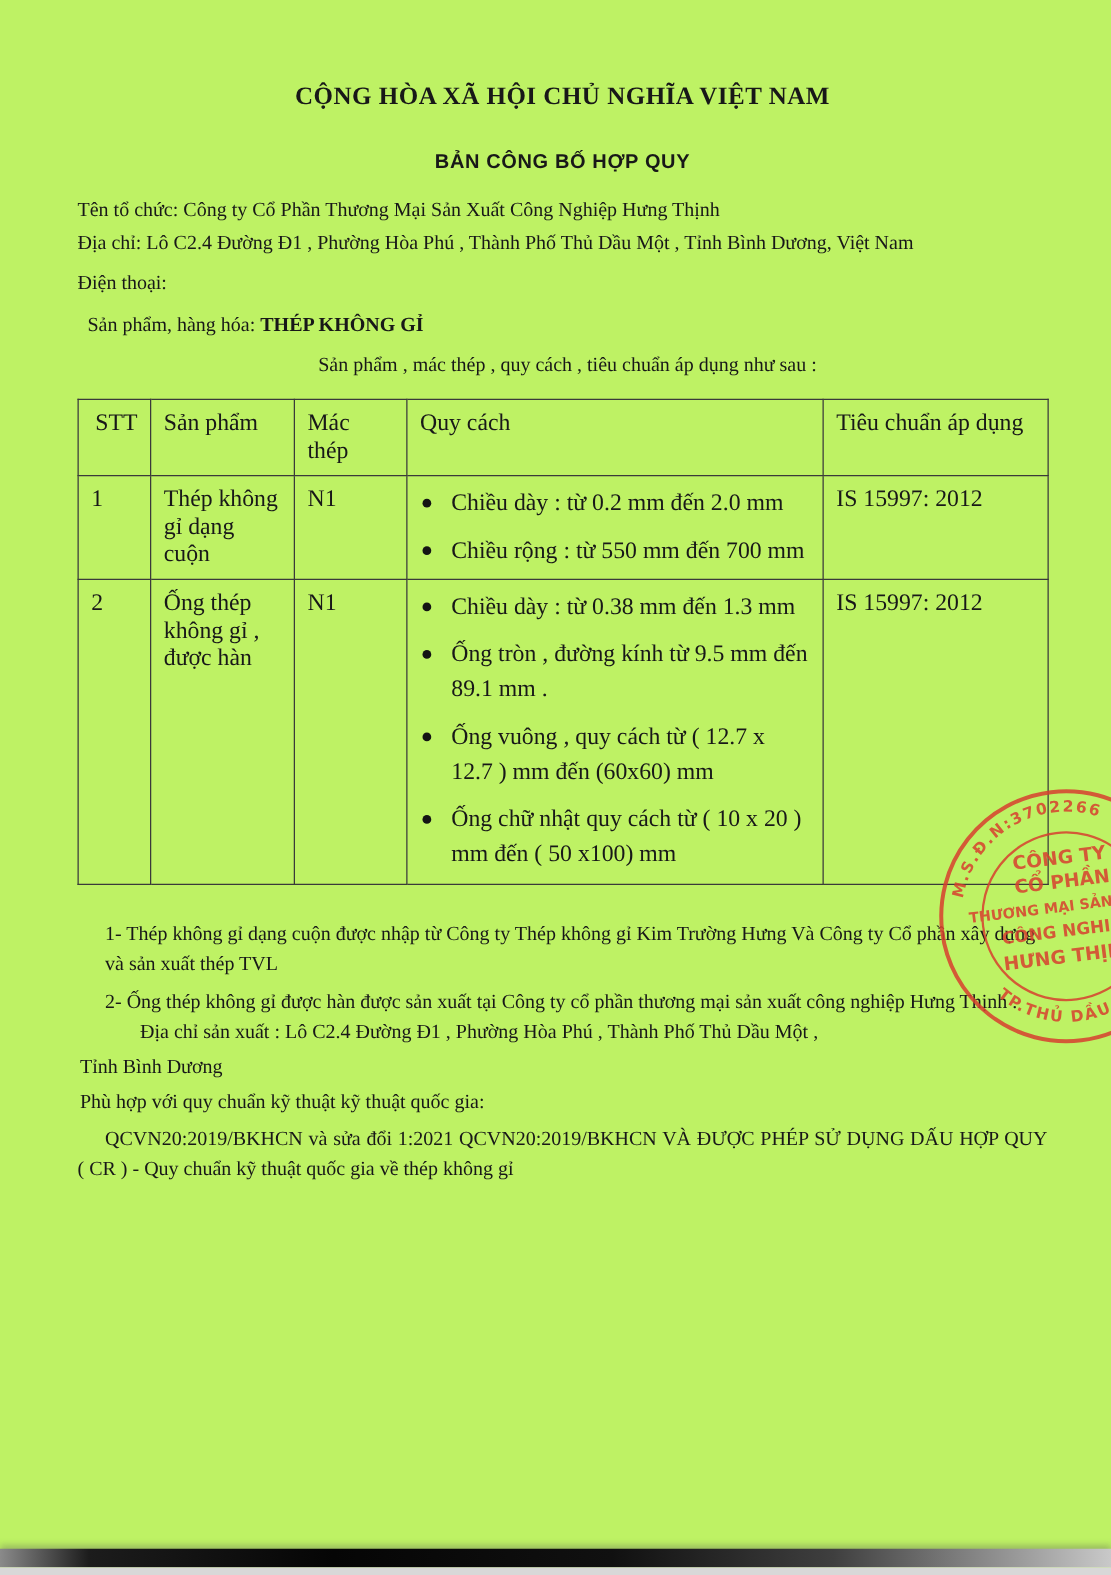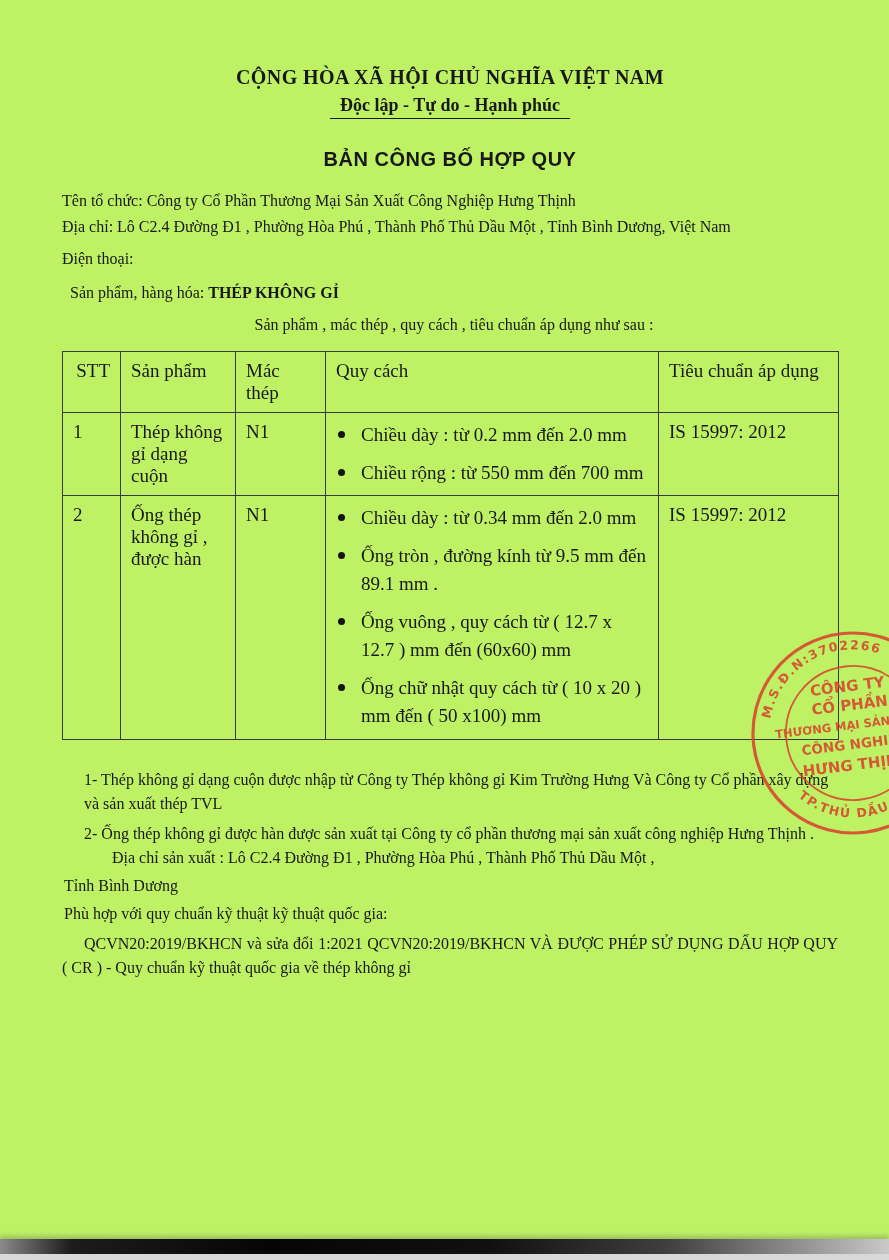--- a/index.html
+++ b/index.html
@@ -7,21 +7,21 @@
     position:relative; width:889px; height:1254px; margin:0 auto;
     background:#bef264; overflow:hidden;
     font-family:"Liberation Serif", serif; color:#181818;
   }
   .content { position:absolute; left:62px; top:66px; width:776px; }
 
   .center { text-align:center; }
   .national-title { font-size:20px; font-weight:bold; letter-spacing:.4px; }
   .motto { margin-top:6px; }
   .motto span { font-size:18px; font-weight:bold; border-bottom:1.8px solid #181818; padding:0 10px 3px 10px; }
-  .doc-title { margin-top:32px; font-family:"Liberation Sans", sans-serif; font-size:20px; font-weight:bold; letter-spacing:.5px; }
+  .doc-title { margin-top:32px; font-family:"Liberation Sans", sans-serif; font-size:16px; font-weight:bold; letter-spacing:.5px; }
   .doc-number { margin-top:13px; font-size:19px; }
 
   p { margin:0; font-size:16px; line-height:1.5; }
   .p-org { margin-top:18px; }
   .p-addr { margin-top:2px; }
   .p-phone { margin-top:8px; }
   .p-product { margin-top:10px; padding-left:8px; }
   .p-brand { margin-top:4px; padding-left:8px; }
   .p-intro { margin-top:8px; padding-left:8px;text-align:center; }
   .bold { font-weight:bold; }
@@ -62,23 +62,20 @@
     box-shadow:0 -3px 5px rgba(90,90,90,.35);
   }
 </style>
 </head>
 <body>
 
 <div class="page">
   <div class="content">
 
     <div class="center national-title">CỘNG HÒA XÃ HỘI CHỦ NGHĨA VIỆT NAM</div>
-    <div class="center motto">
-      <span>Độc lập - Tự do - Hạnh phúc</span>
-    </div>
 
     <div class="center doc-title">BẢN CÔNG BỐ HỢP QUY</div>
 
     <p class="p-org">Tên tổ chức: Công ty Cổ Phần Thương Mại Sản Xuất Công Nghiệp Hưng Thịnh</p>
     <p class="p-addr">Địa chỉ: Lô C2.4 Đường Đ1 , Phường Hòa Phú , Thành Phố Thủ Dầu Một , Tỉnh Bình Dương, Việt Nam</p>
     <p class="p-phone">Điện thoại:</p>
     <p class="p-product"><span>Sản phẩm, hàng hóa: </span><span class="bold">THÉP KHÔNG GỈ</span></p>
     <p class="p-intro">Sản phẩm , mác thép , quy cách , tiêu chuẩn áp dụng như sau :</p>
 
     <table class="spec">
@@ -115,21 +112,21 @@
           </td>
           <td class="tc">IS 15997: 2012</td>
         </tr>
         <tr>
           <td class="stt">2</td>
           <td class="sp">Ống thép không gỉ , được hàn</td>
           <td class="mt">N1</td>
           <td class="qc">
             <div class="bullet-item">
                 <span class="dot"></span>
-                <span class="bullet-text">Chiều dày : từ 0.34 mm đến 2.0 mm</span>
+                <span class="bullet-text">Chiều dày : từ 0.38 mm đến 1.3 mm</span>
               </div>
             <div class="bullet-item">
                 <span class="dot"></span>
                 <span class="bullet-text">Ống tròn , đường kính từ 9.5 mm đến 89.1 mm .</span>
               </div>
             <div class="bullet-item">
                 <span class="dot"></span>
                 <span class="bullet-text">Ống vuông , quy cách từ ( 12.7 x 12.7 ) mm đến (60x60) mm</span>
               </div>
             <div class="bullet-item">

